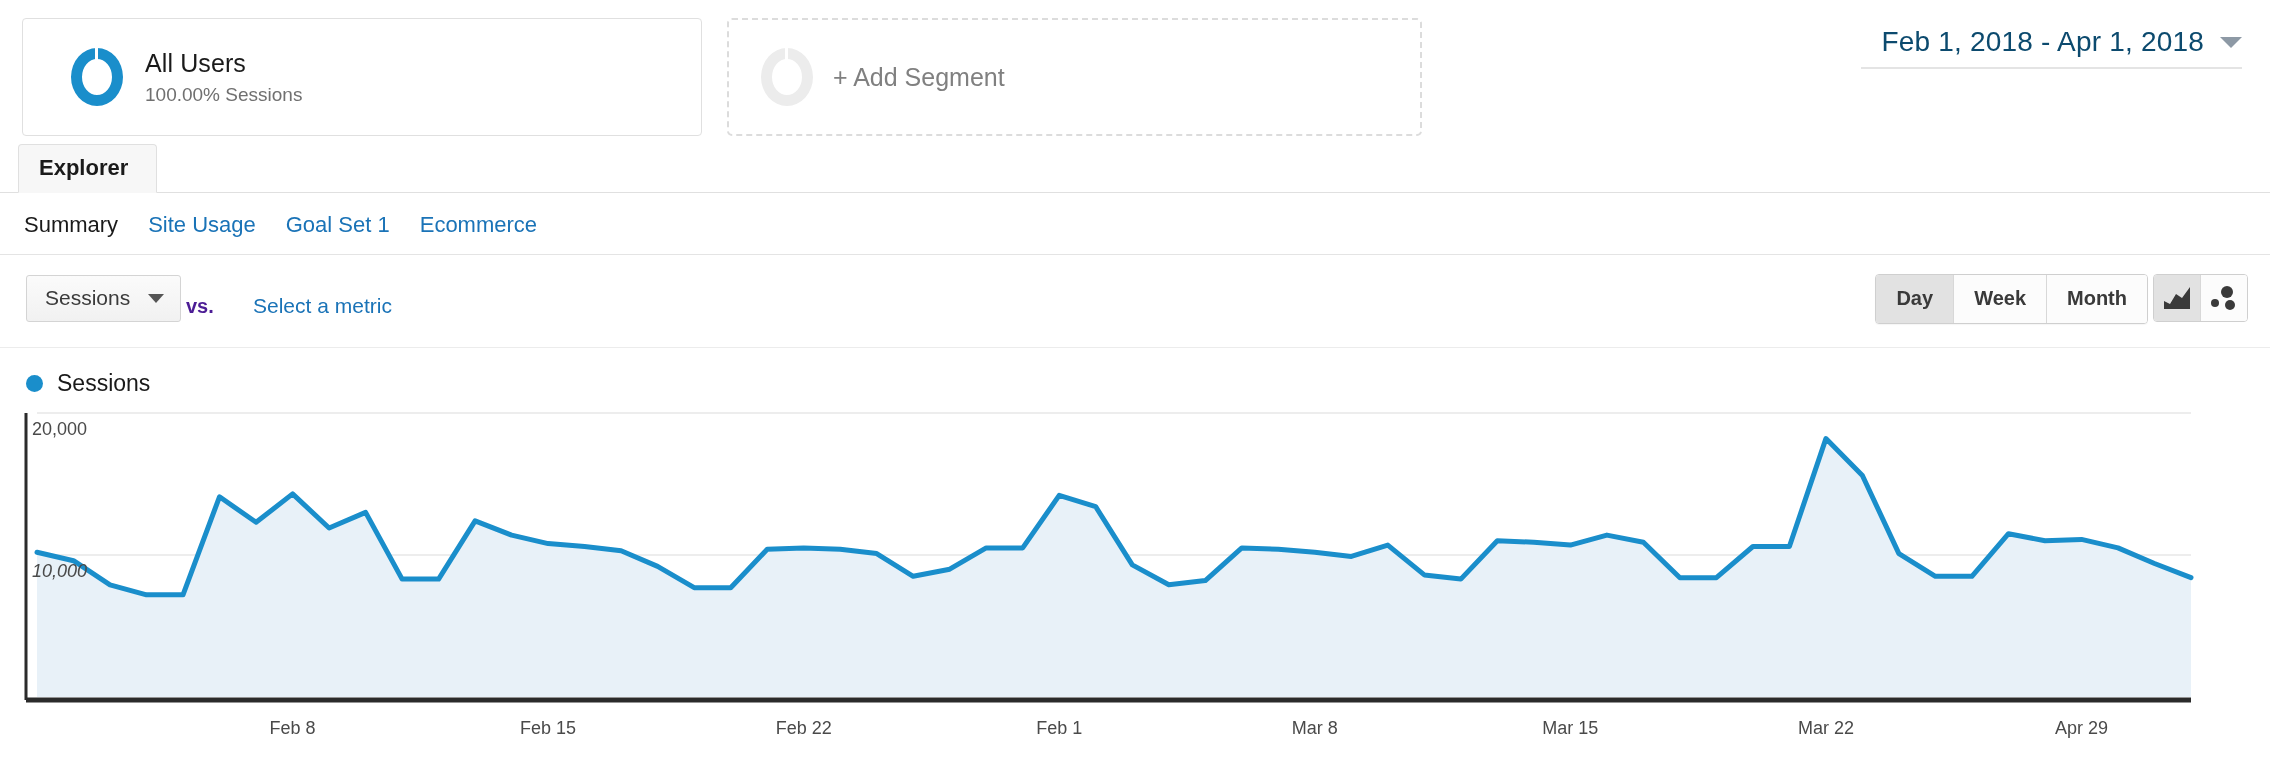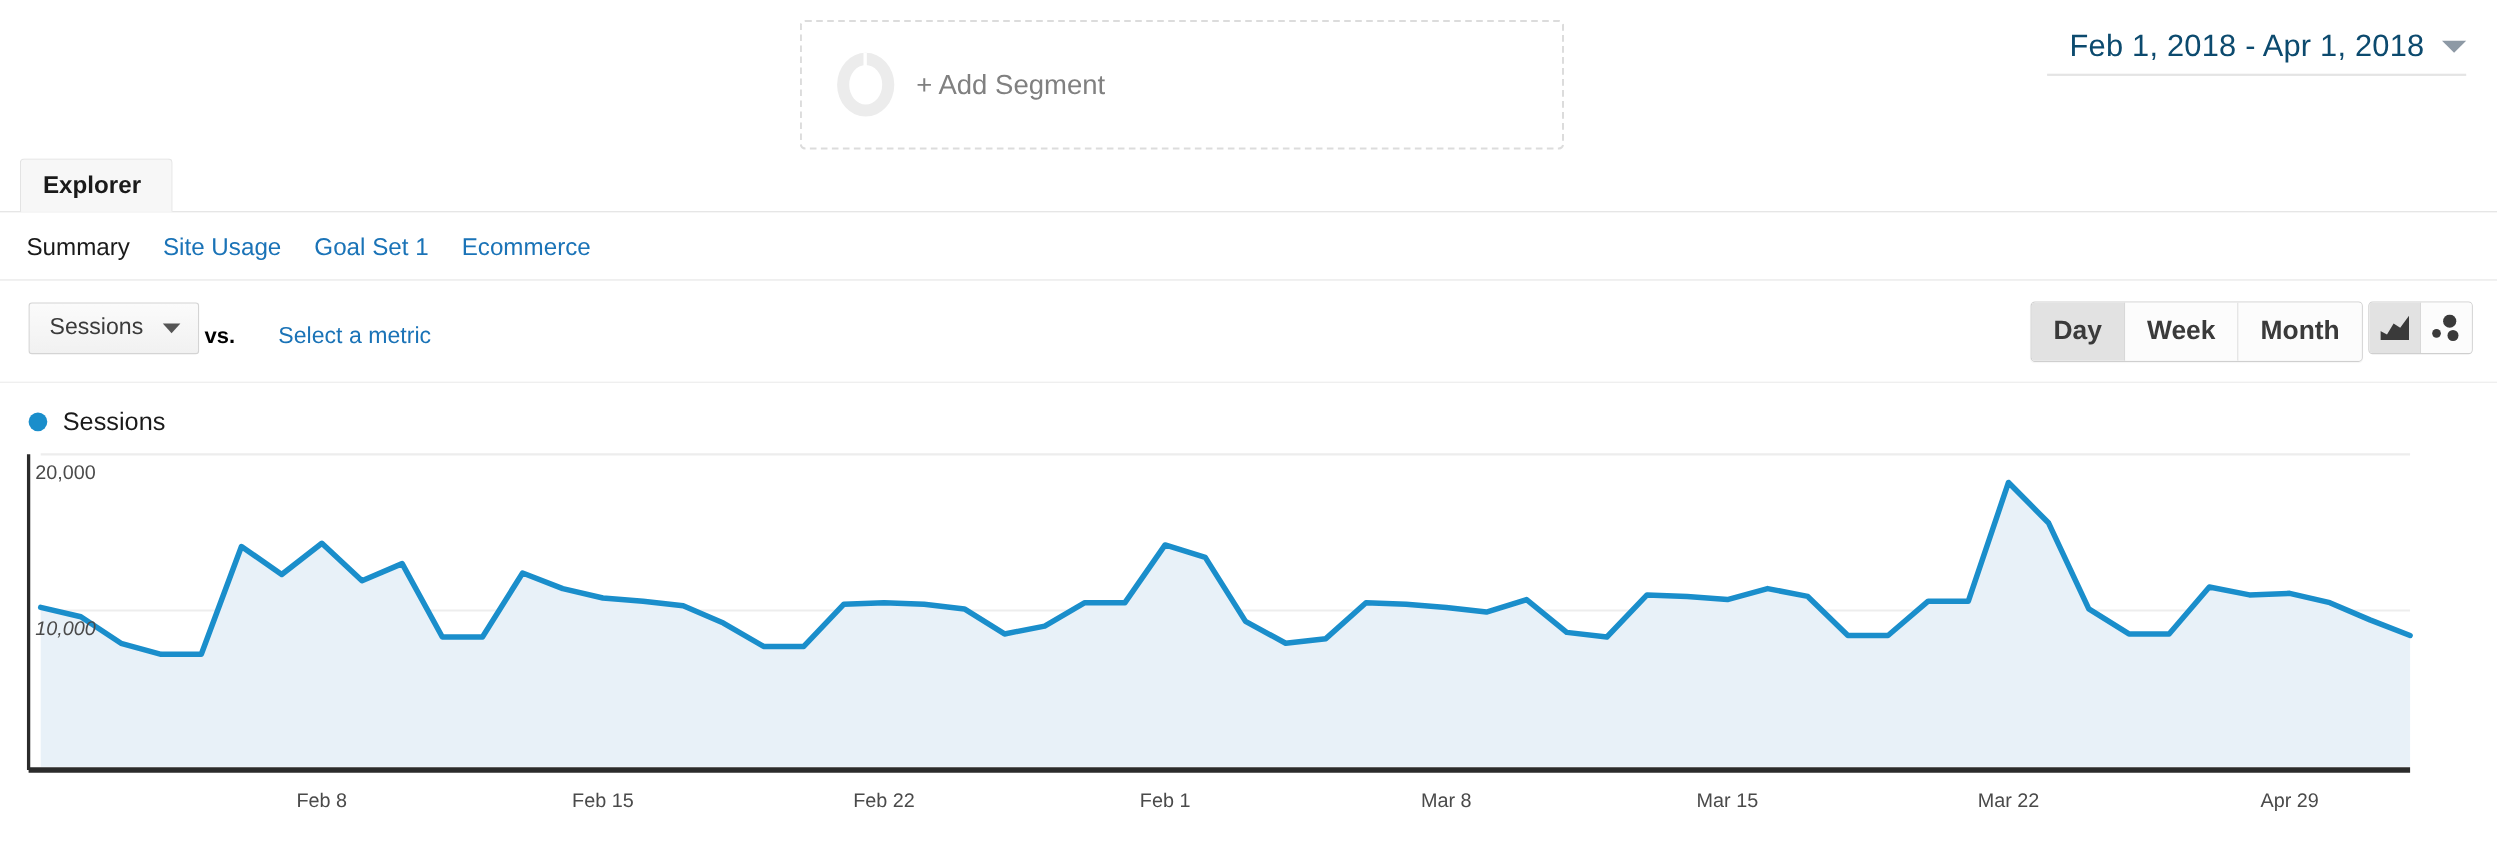--- a/index.html
+++ b/index.html
@@ -185,21 +185,21 @@
     border-left: 8px solid transparent;
     border-right: 8px solid transparent;
     border-top: 9px solid #555;
   }
   .vs-label {
     position: absolute;
     left: 186px;
     top: 40px;
     font-size: 20px;
     font-weight: bold;
-    color: #000000;
+    color: #4c1d95;
   }
   .select-metric-link {
     position: absolute;
     left: 253px;
     top: 39px;
     font-size: 21px;
     color: #1a73b7;
     cursor: pointer;
   }
 
@@ -207,21 +207,21 @@
     position: absolute;
     right: 122px;
     top: 19px;
     display: flex;
     border: 1px solid #cfcfcf;
     border-radius: 4px;
     overflow: hidden;
     box-shadow: 0 1px 1px rgba(0,0,0,0.04);
   }
   .gran-btn {
-    font-size: 24px;
+    font-size: 20px;
     font-weight: bold;
     color: #3a3a3a;
     background: #fcfcfc;
     padding: 12px 20px 13px 20px;
     border-right: 1px solid #d8d8d8;
     cursor: pointer;
   }
   .gran-btn:last-child { border-right: none; }
   .gran-btn.active { background: #e2e2e2; }
 
@@ -283,20 +283,29 @@
     white-space: nowrap;
     transform: translateX(-50%);
   }
   .xaxis-area { position: relative; height: 40px; }
 </style>
 </head>
 <body>
 
 <div class="segment-bar">
 
+  <div class="segment-card">
+    <div class="donut">
+      <div class="donut-ring"></div>
+    </div>
+    <div class="segment-text">
+      <div class="segment-title">All Users</div>
+      <div class="segment-sub">100.00% Sessions</div>
+    </div>
+  </div>
 
   <div class="add-segment-card">
     <div class="donut">
       <div class="donut-ring ghost"></div>
     </div>
     <div class="add-segment-label">+ Add Segment</div>
   </div>
 
   <div class="daterange">
     <div class="daterange-label">Feb 1, 2018 - Apr 1, 2018</div>

